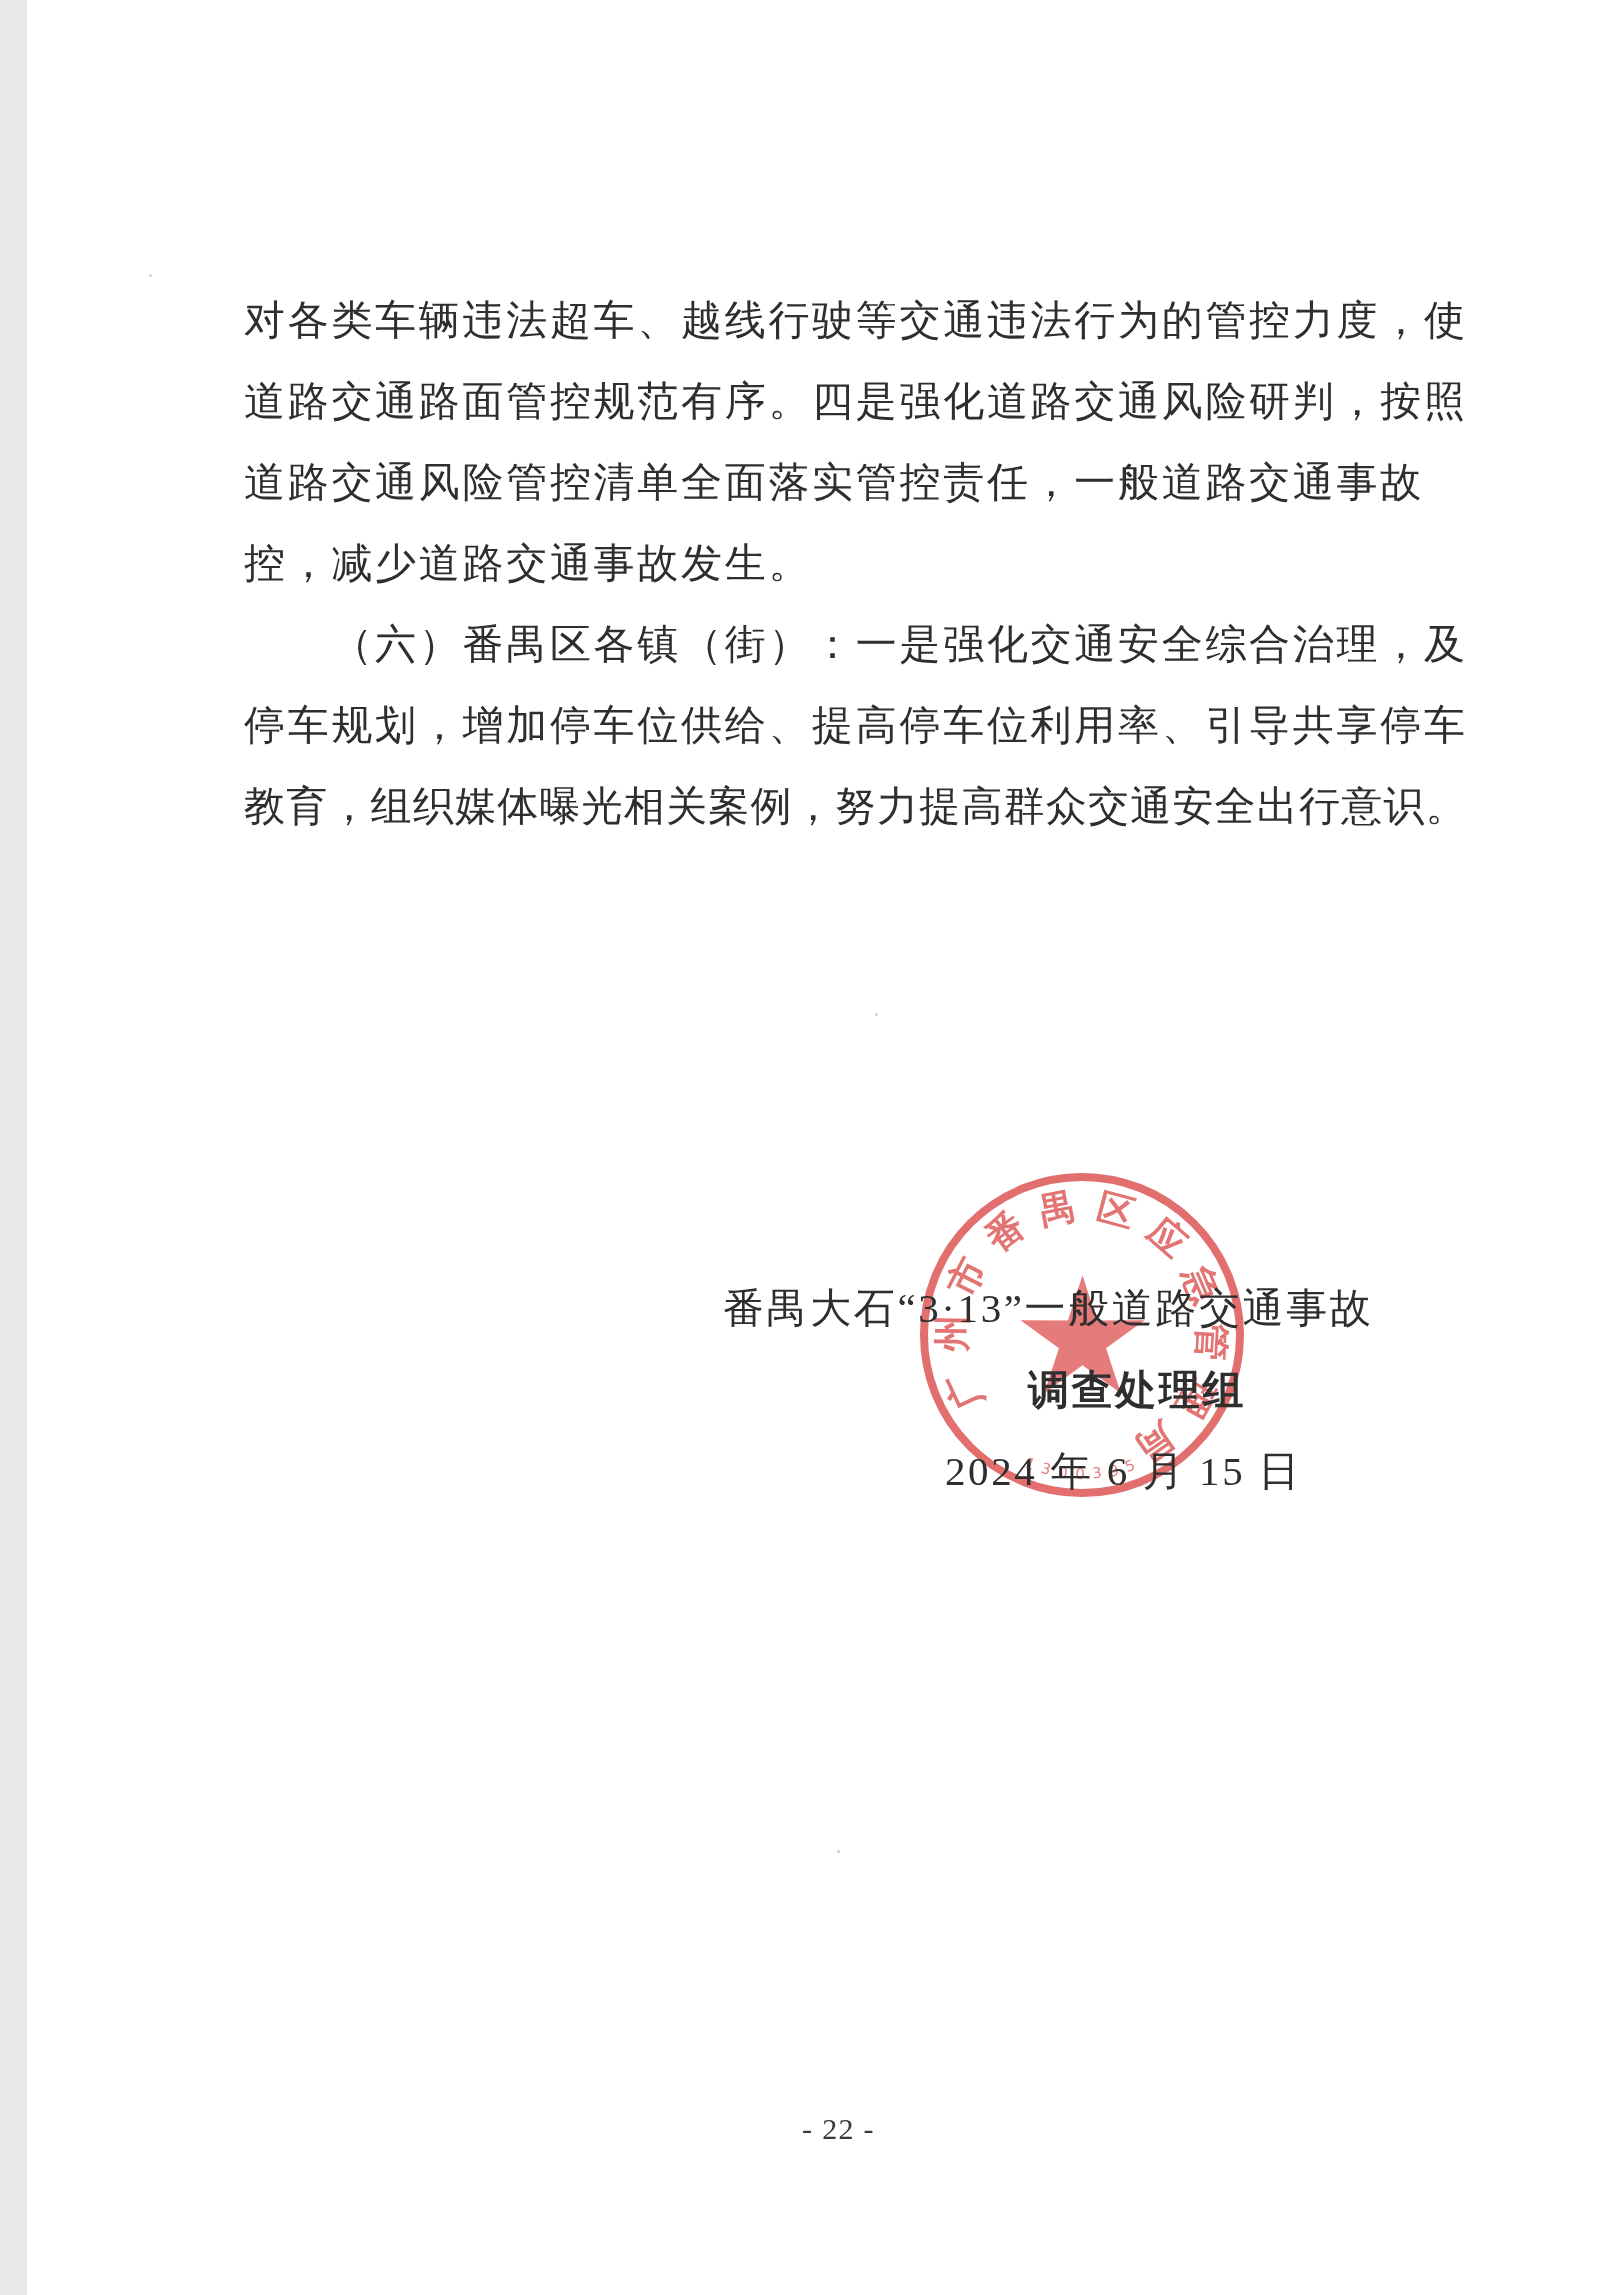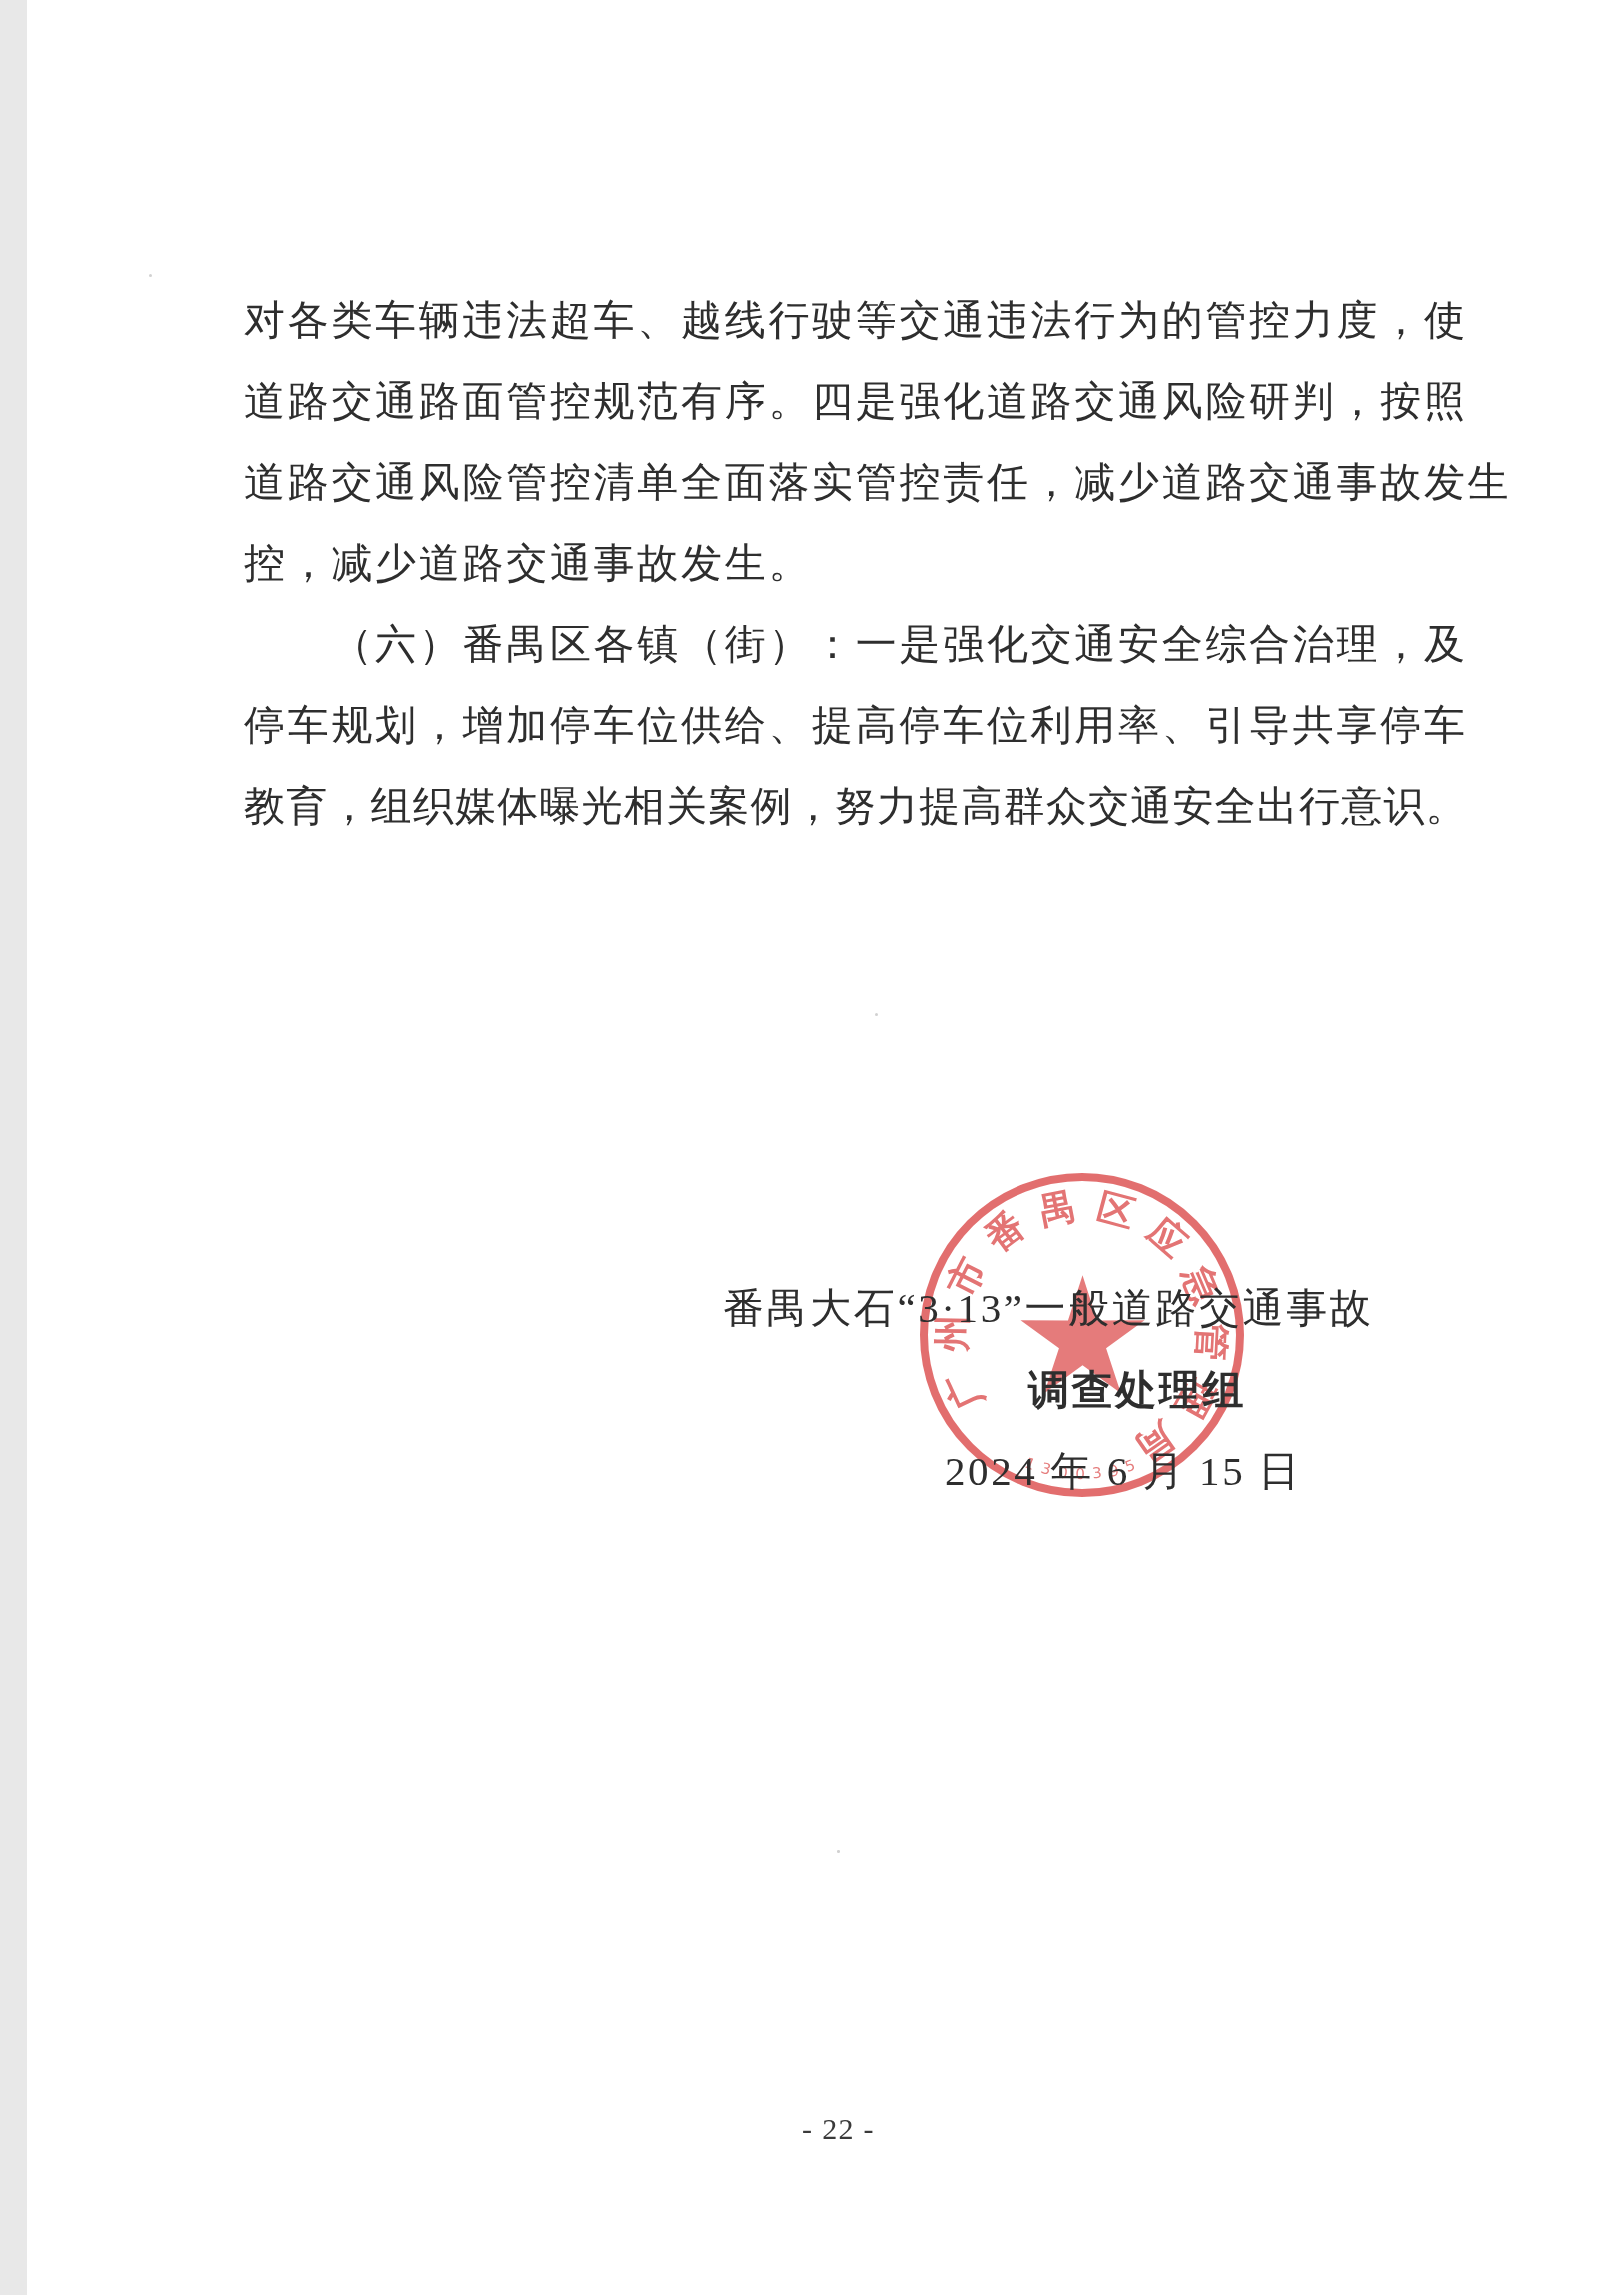--- a/index.html
+++ b/index.html
@@ -53,21 +53,21 @@
   #speck3 { left:810px; top:1850px; width:2.6px; height:2.6px; }
 </style>
 </head>
 <body>
 
 <div class="page">
 
   <div class="body-lines">
       <div class="bline">对各类车辆违法超车、越线行驶等交通违法行为的管控力度，使</div>
       <div class="bline">道路交通路面管控规范有序。四是强化道路交通风险研判，按照</div>
-      <div class="bline">道路交通风险管控清单全面落实管控责任，减少道路交通事故发生</div>
+      <div class="bline">道路交通风险管控清单全面落实管控责任，一般道路交通事故</div>
       <div class="bline">控，减少道路交通事故发生。</div>
       <div class="bline">　　（六）番禺区各镇（街）：一是强化交通安全综合治理，及</div>
       <div class="bline">停车规划，增加停车位供给、提高停车位利用率、引导共享停车</div>
       <div class="bline">教育，组织媒体曝光相关案例，努力提高群众交通安全出行意识。</div>
     </div>
 
   <div class="sig" id="sig1">番禺大石“3·13”一般道路交通事故</div>
   <div class="sig" id="sig2">调查处理组</div>
   <div class="sig" id="sig3">2024 年 6 月 15 日</div>
 

